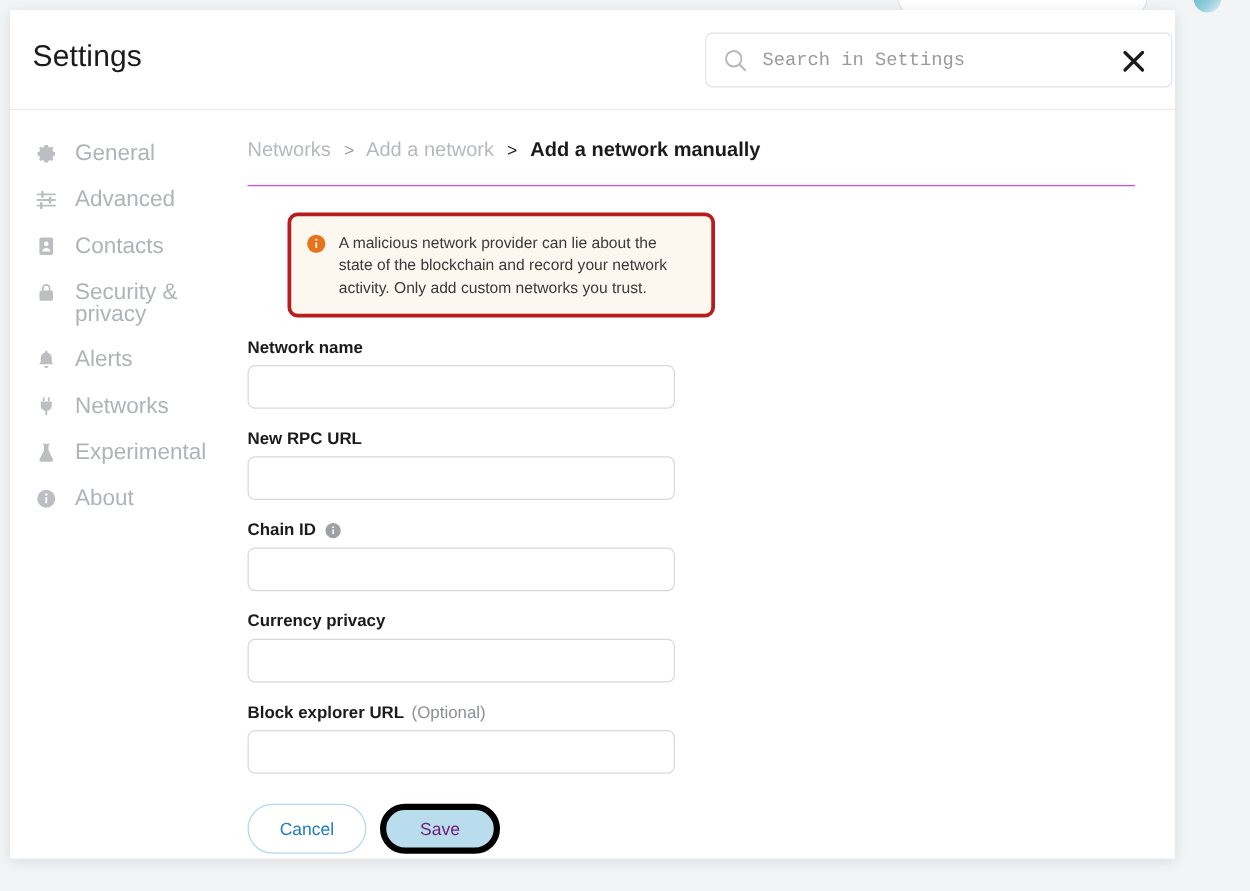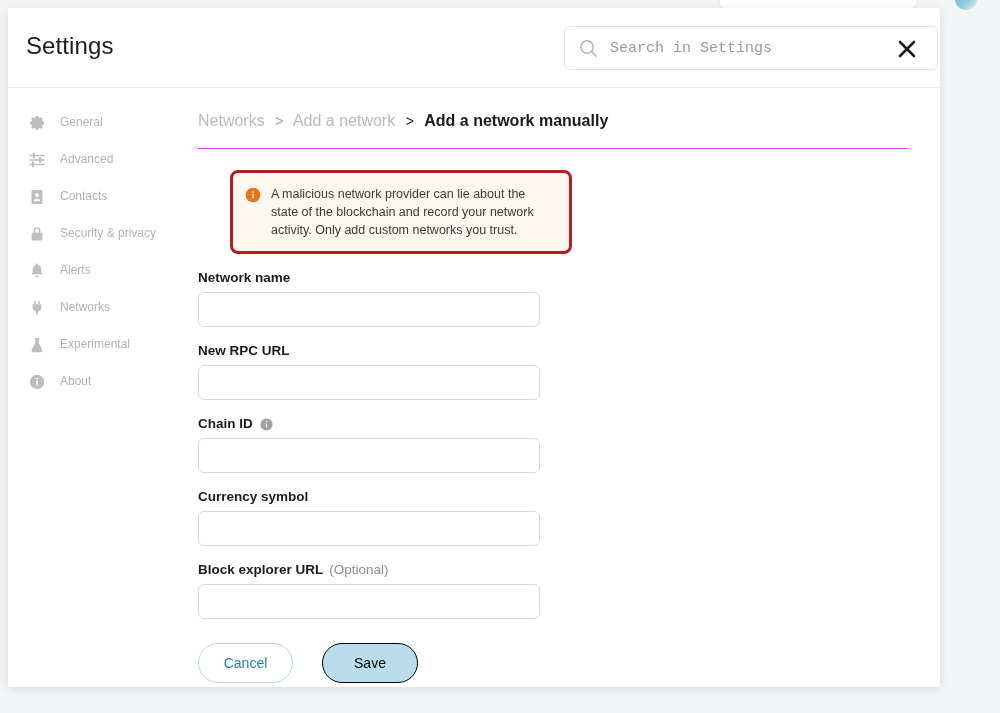--- a/index.html
+++ b/index.html
@@ -94,21 +94,21 @@
     width: 185px;
     flex: 0 0 185px;
     padding-top: 16px;
   }
   .side-item {
     display: flex;
     align-items: flex-start;
     padding: 9px 0 9px 20px;
     cursor: pointer;
     color: #b7b9bc;
-    font-size: 12px;
+    font-size: 18px;
   }
   .side-item .ico {
     flex: 0 0 18px;
     width: 18px; height: 18px;
     margin-right: 14px;
     line-height: 0;
     margin-top: 1px;
   }
   .side-item .lbl { line-height: 18px; color: #b0b3b7; }
 
@@ -168,40 +168,40 @@
     border: 1px solid #d6d9dc;
     border-radius: 6px;
     outline: none;
     padding: 0 10px;
     font-family: "Liberation Sans", sans-serif;
     font-size: 14px;
     color: #1b1b1b;
     background: #fff;
   }
 
-  .btn-row { margin-top: 24px; display: flex; gap: 29px; }
+  .btn-row { margin-top: 24px; display: flex; gap: 11px; }
   .btn {
     height: 40px;
     border-radius: 40px;
     font-family: "Liberation Sans", sans-serif;
     font-size: 14px;
     cursor: pointer;
     padding: 0 20px;
   }
   .btn-cancel {
     width: 95px;
     background: #ffffff;
     border: 1px solid #b5d7ef;
     color: #1c7fc4;
   }
   .btn-save {
     width: 96px;
     background: #badded;
-    border: 1px solid #000000;
-    color: #000000;
+    border: 5px solid #000000;
+    color: #701a75;
     cursor: default;
   }
 </style>
 </head>
 <body>
 
 <div id="page">
 
   <div class="bg-pill"></div>
   <div class="bg-avatar"></div>
@@ -360,21 +360,21 @@
               <svg width="13" height="13" viewBox="0 0 13 13">
                 <circle cx="6.5" cy="6.5" r="6.1" fill="#9fa1a4"></circle>
                 <rect x="5.85" y="5.4" width="1.3" height="4" rx=".62" fill="#ffffff"></rect>
                 <circle cx="6.5" cy="3.7" r=".8" fill="#ffffff"></circle>
               </svg>
             </span>
           </div>
           <input class="text-input" type="text" placeholder="" style="">
 
           <div class="field-label">
-            <span>Currency symbol</span>
+            <span>Currency privacy</span>
           </div>
           <input class="text-input" type="text" placeholder="" style="">
 
           <div class="field-label">
             <span>Block explorer URL</span>
             <span class="optional">(Optional)</span>
           </div>
           <input class="text-input" type="text" placeholder="" style="">
 
           <div class="btn-row">

